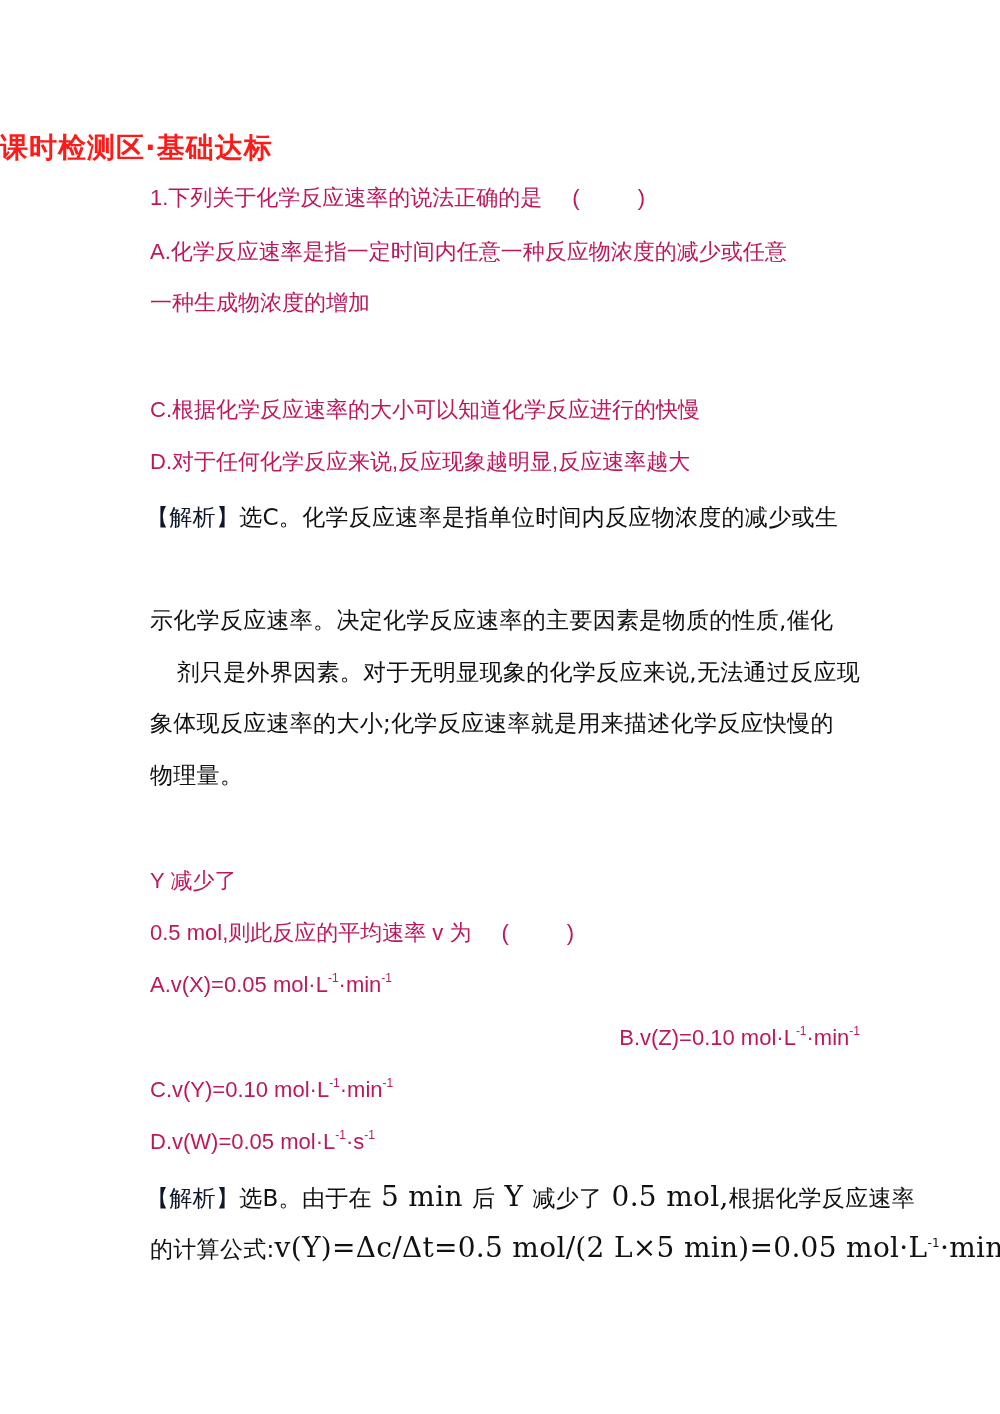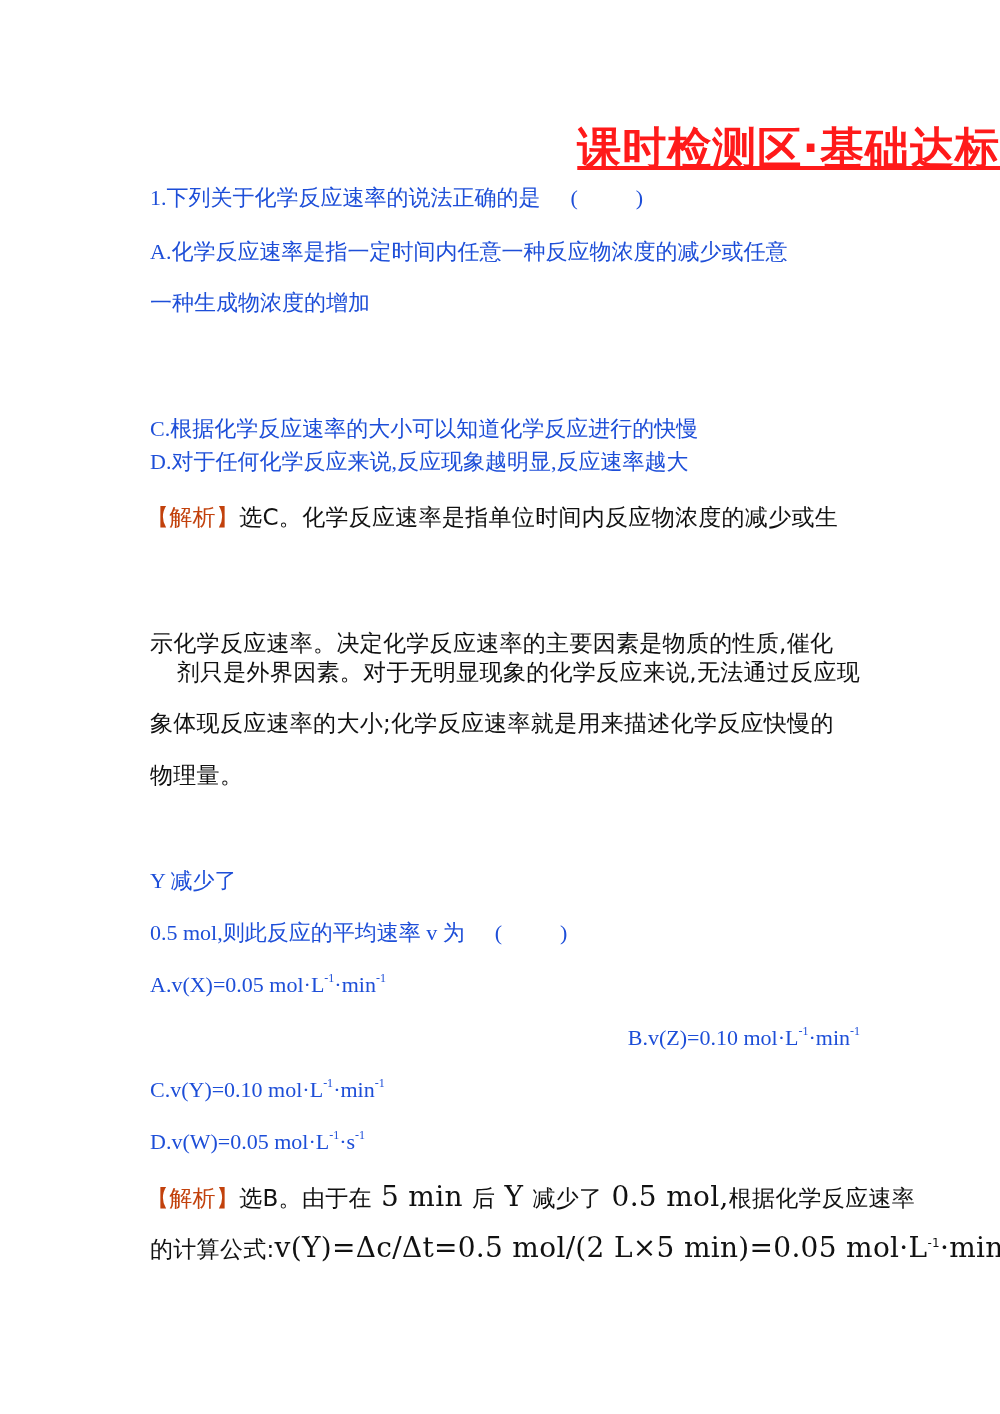--- a/index.html
+++ b/index.html
@@ -17,55 +17,54 @@
     .page {
       position: absolute;
       left: 0; top: 0;
       width: 1000px; height: 1414px;
       background: #ffffff;
     }
     .title {
       position: absolute;
       left: 0; right: 0;
       top: 124px;
-      text-align: right;
+      text-align: left;
       font-family: "DejaVu Sans", sans-serif;
       font-weight: bold;
-      font-size: 44px;
+      font-size: 28px;
       letter-spacing: 1px;
       color: #ff1a1a;
       line-height: 48px;
-      text-decoration: underline;
     }
     .line {
       position: absolute;
       left: 150px;
       width: 710px;
       white-space: nowrap;
       line-height: 34px;
       height: 34px;
     }
     .q {
-      font-family: Liberation Serif, serif;
+      font-family: Liberation Sans, sans-serif;
       font-size: 22px;
-      color: #1d4ed8;
+      color: #be185d;
     }
     .ana {
       font-family: "DejaVu Sans", sans-serif;
       font-size: 23px;
       color: #111111;
       letter-spacing: 0.3px;
     }
     .ana .latin, .q .latin {
       font-family: "DejaVu Serif", serif;
       font-weight: normal;
       font-size: 28px;
     }
     .label-red {
-      color: #c2410c;
+      color: #0f172a;
       font-family: "DejaVu Sans", sans-serif;
       font-size: 23px;
     }
     sup {
       font-size: 12px;
       vertical-align: 10px;
       line-height: 0;
     }
     .eq-arrow {
       display: inline-block;
@@ -85,27 +84,27 @@
 <div class="page">
 
   <div class="title">课时检测区·基础达标</div>
 
   <div class="line q" style="top:181px;">
     <span>1.下列关于化学反应速率的说法正确的是</span><span style="display:inline-block;width:30px;"></span><span>(</span><span class="paren-blank"></span><span>)</span>
   </div>
 
   <div class="line q" style="top:235px;">A.化学反应速率是指一定时间内任意一种反应物浓度的减少或任意</div>
   <div class="line q" style="top:286px;">一种生成物浓度的增加</div>
-  <div class="line q" style="top:412px;">C.根据化学反应速率的大小可以知道化学反应进行的快慢</div>
+  <div class="line q" style="top:393px;">C.根据化学反应速率的大小可以知道化学反应进行的快慢</div>
   <div class="line q" style="top:445px;">D.对于任何化学反应来说,反应现象越明显,反应速率越大</div>
 
   <div class="line ana" style="top:500px; left:146px;">
     <span class="label-red">【解析】</span><span>选C。化学反应速率是指单位时间内反应物浓度的减少或生</span>
   </div>
-  <div class="line ana" style="top:626px;">示化学反应速率。决定化学反应速率的主要因素是物质的性质,催化</div>
+  <div class="line ana" style="top:603px;">示化学反应速率。决定化学反应速率的主要因素是物质的性质,催化</div>
   <div class="line ana" style="top:655px;text-align:right;">剂只是外界因素。对于无明显现象的化学反应来说,无法通过反应现</div>
   <div class="line ana" style="top:706px;">象体现反应速率的大小;化学反应速率就是用来描述化学反应快慢的</div>
   <div class="line ana" style="top:758px;">物理量。</div>
 
   <div class="line q" style="top:864px;">Y 减少了</div>
   <div class="line q" style="top:916px;">
     <span>0.5 mol,则此反应的平均速率 v 为</span><span style="display:inline-block;width:30px;"></span><span>(</span><span class="paren-blank"></span><span>)</span>
   </div>
 
   <div class="line q" style="top:968px;">

